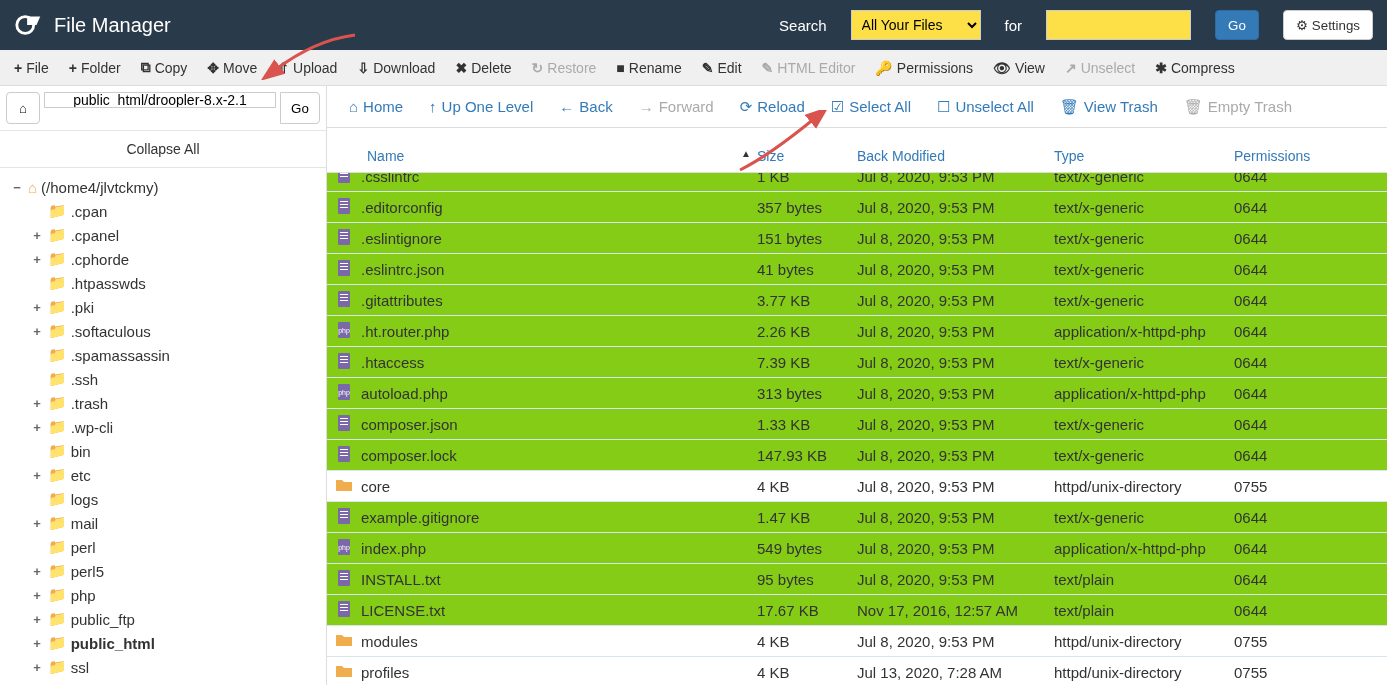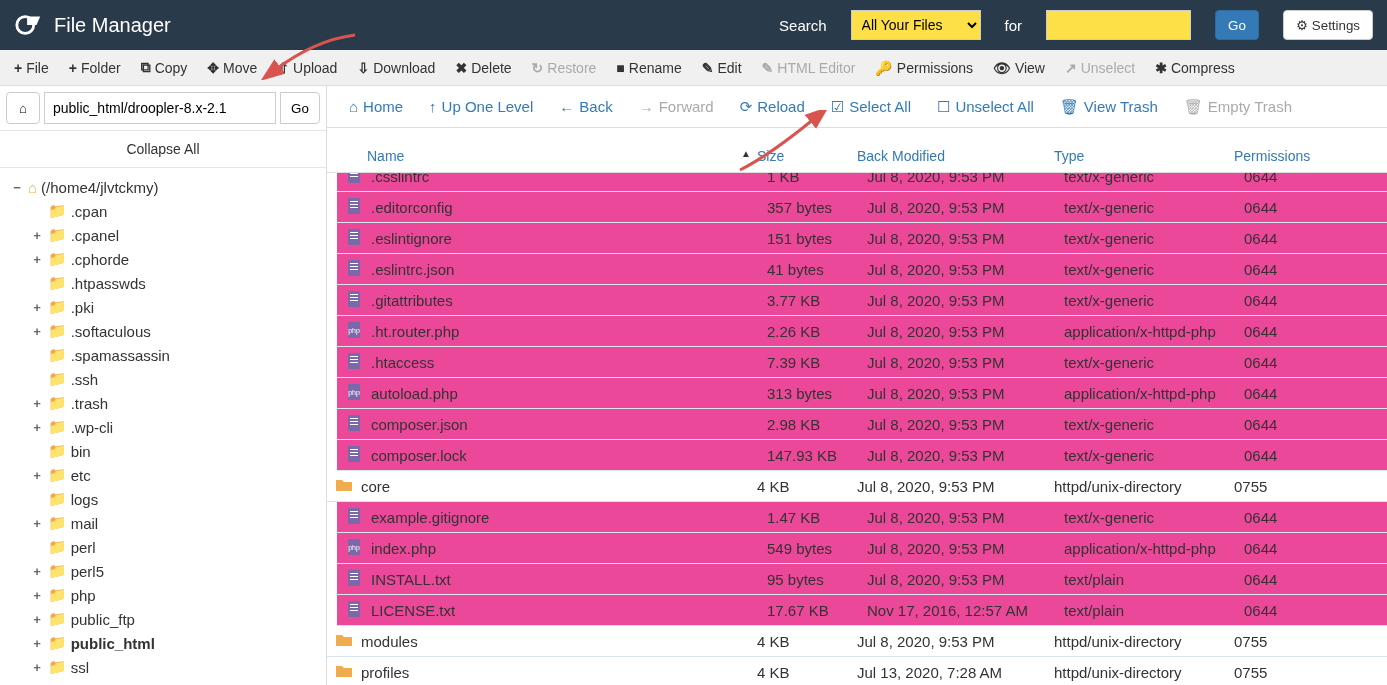--- a/index.html
+++ b/index.html
@@ -14,42 +14,42 @@
 .search-input { width: 145px; }
 .go-btn { background: #337ab7; color: #fff; border: 1px solid #2e6da4; height: 30px; padding: 0 12px; border-radius: 4px; cursor: pointer; }
 .settings-btn { background: #fff; color: #333; border: 1px solid #ccc; height: 30px; padding: 0 12px; border-radius: 4px; cursor: pointer; display: flex; align-items: center; gap: 4px; }
 .toolbar { background: #f0f0f0; border-bottom: 1px solid #ddd; height: 36px; display: flex; align-items: center; padding: 0 4px; }
 .tool-btn { background: transparent; border: none; padding: 0 10px; height: 36px; font-size: 14px; color: #333; cursor: pointer; display: flex; align-items: center; gap: 4px; }
 .tool-btn.disabled { color: #aaa; }
 .main { display: flex; height: calc(100% - 86px); }
 .sidebar { width: 327px; border-right: 1px solid #ddd; display: flex; flex-direction: column; }
 .path-row { display: flex; padding: 6px; gap: 4px; border-bottom: 1px solid #e5e5e5; }
 .home-btn { width: 34px; height: 32px; border: 1px solid #ccc; background: #fff; border-radius: 4px; cursor: pointer; }
-.path-input { flex: 1; height: 32px; border: 1px solid #ccc; padding: 0 8px; font-size: 14px; }
+.path-input { flex: 1; height: 16px; border: 1px solid #ccc; padding: 0 8px; font-size: 14px; text-align: center; }
 .go-path-btn { width: 40px; height: 32px; border: 1px solid #ccc; background: #fff; border-radius: 0 4px 4px 0; cursor: pointer; }
 .collapse-all { text-align: center; padding: 10px 0; border-bottom: 1px solid #e5e5e5; cursor: pointer; }
 .tree { padding: 8px 10px; overflow-y: auto; flex: 1; }
 .tree-item { padding: 3px 0; cursor: pointer; display: flex; align-items: center; white-space: nowrap; font-size: 15px; }
 .tree-toggle { width: 14px; display: inline-block; text-align: center; color: #666; font-weight: bold; font-size: 13px; }
 .folder-ico { color: #f0ad4e; margin: 0 4px; }
 .tree-children { padding-left: 20px; }
 .tree-item.bold { font-weight: bold; }
 .content { flex: 1; display: flex; flex-direction: column; }
 .action-bar { height: 42px; border-bottom: 1px solid #ddd; display: flex; align-items: center; padding: 0 10px; gap: 2px; background: #fff; }
 .act-btn { background: transparent; border: none; padding: 0 12px; height: 40px; color: #337ab7; cursor: pointer; font-size: 15px; display: flex; align-items: center; gap: 5px; }
 .act-btn.disabled { color: #aaa; }
 .file-table { flex: 1; overflow-y: scroll; position: relative; }
 .table-header { display: flex; border-bottom: 1px solid #ddd; background: #fff; position: sticky; top: 12px; font-size: 14px; color: #337ab7; padding: 8px 0; }
 .col-name { width: 430px; padding-left: 40px; position: relative; cursor: pointer; }
 .col-size { width: 100px; cursor: pointer; }
 .col-date { width: 197px; cursor: pointer; }
 .col-type { width: 180px; cursor: pointer; }
 .col-perm { width: 100px; cursor: pointer; }
 .file-row { display: flex; align-items: center; height: 31px; border-bottom: 1px solid #d8e5ef; font-size: 15px; color: #333; }
-.file-row.selected { background: #ec4899; margin-left: 10px; }
+.file-row.selected { background: #84cc16; }
 .file-row.unsel { background: #fff; }
 .file-ico { width: 34px; text-align: center; }
 .row-name { width: 396px; }
 .row-size { width: 100px; }
 .row-date { width: 197px; }
 .row-type { width: 180px; }
 .row-perm { width: 100px; }
 .sort-ind { position: absolute; right: 6px; font-size: 10px; color: #333; }
 .arrow-svg { position: absolute; pointer-events: none; z-index: 100; }
 </style>
@@ -411,21 +411,21 @@
             <div class="row-perm">0644</div>
           </div>
           <div class="file-row selected">
             <div class="file-ico"><svg width="18" height="18" viewBox="0 0 18 18">
                 <rect x="3" y="1" width="12" height="16" rx="1" fill="#7b68a8"></rect>
                 <rect x="5" y="4" width="8" height="1" fill="#fff"></rect>
                 <rect x="5" y="7" width="8" height="1" fill="#fff"></rect>
                 <rect x="5" y="10" width="8" height="1" fill="#fff"></rect>
               </svg></div>
             <div class="row-name">composer.json</div>
-            <div class="row-size">2.98 KB</div>
+            <div class="row-size">1.33 KB</div>
             <div class="row-date">Jul 8, 2020, 9:53 PM</div>
             <div class="row-type">text/x-generic</div>
             <div class="row-perm">0644</div>
           </div>
           <div class="file-row selected">
             <div class="file-ico"><svg width="18" height="18" viewBox="0 0 18 18">
                 <rect x="3" y="1" width="12" height="16" rx="1" fill="#7b68a8"></rect>
                 <rect x="5" y="4" width="8" height="1" fill="#fff"></rect>
                 <rect x="5" y="7" width="8" height="1" fill="#fff"></rect>
                 <rect x="5" y="10" width="8" height="1" fill="#fff"></rect>

